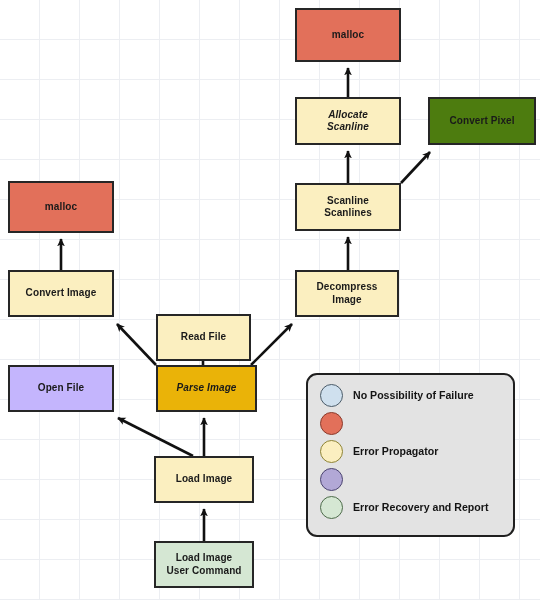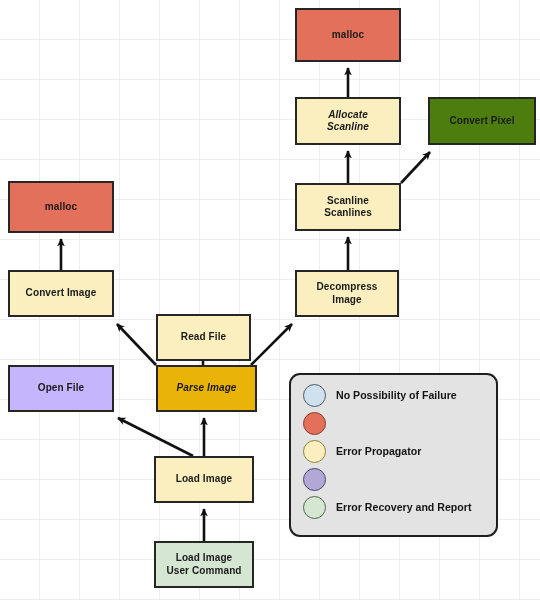--- a/index.html
+++ b/index.html
@@ -28,21 +28,21 @@
     text-align:center;
     font-size:10px;
     font-weight:bold;
     color:#1a1a1a;
     line-height:1.25;
     letter-spacing:.1px;
   }
   .node span{display:block;}
   .legend{
     position:absolute;
-    left:289px;top:373px;width:209px;height:164px;
+    left:306px;top:373px;width:209px;height:164px;
     box-sizing:border-box;
     background:#e3e3e3;
     border:2px solid #1f1f1f;
     border-radius:11px;
     padding:9px 0 0 12px;
   }
   .legend-row{
     display:flex;align-items:center;
     margin-bottom:5px;
     min-height:22px;

